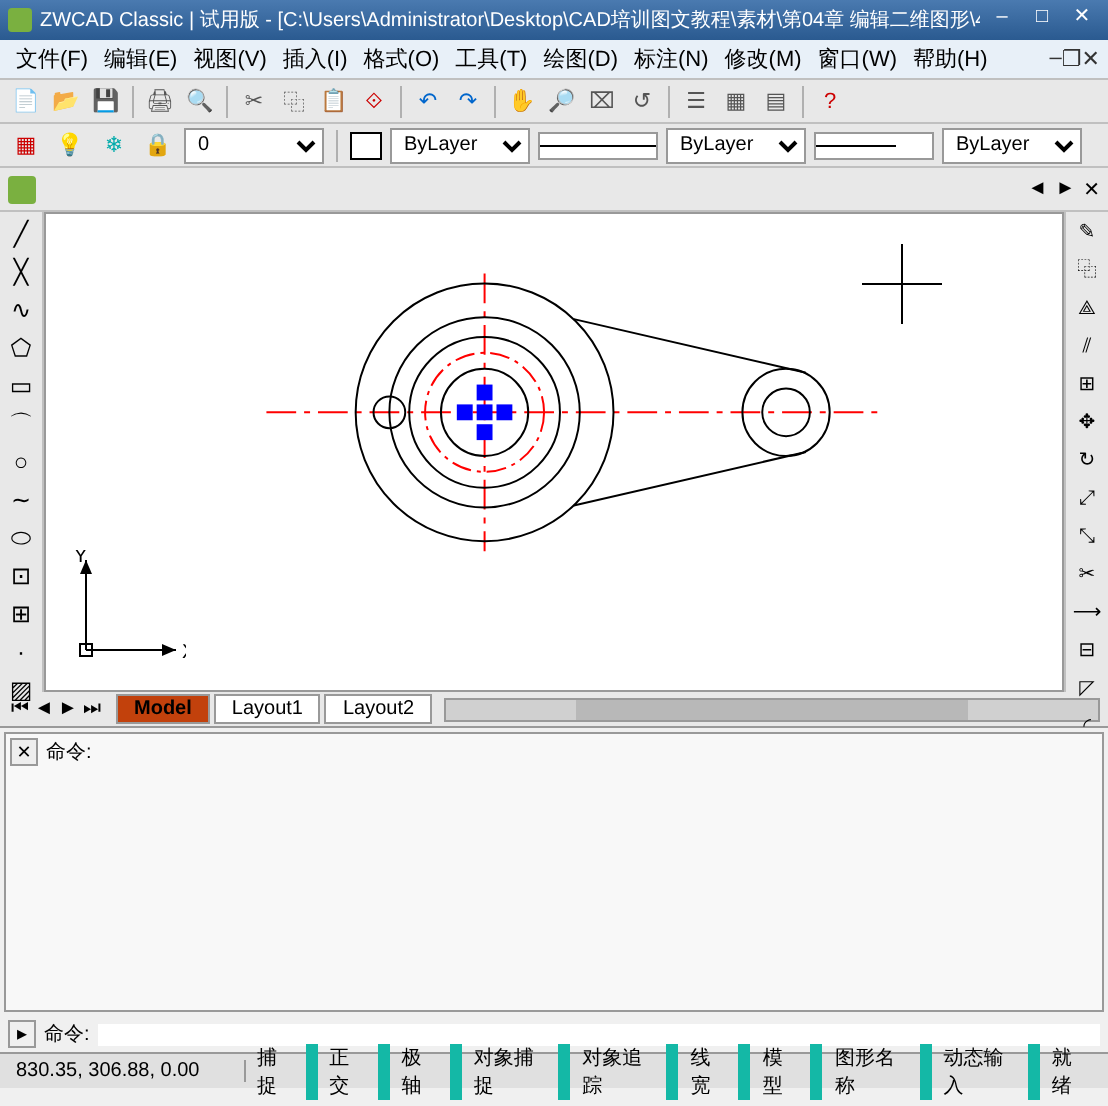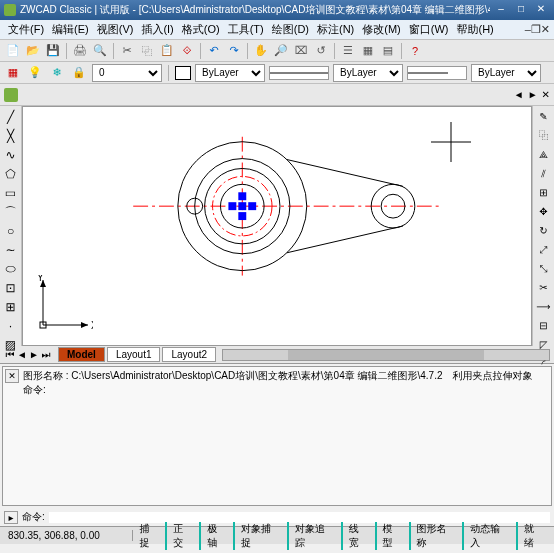--- a/index.html
+++ b/index.html
@@ -35,21 +35,21 @@
 .tabstrip .nav span { width: 12px; text-align: center; cursor: pointer; }
 .tabstrip .tab { padding: 1px 8px; border: 1px solid #999; background: #fff; margin-right: 2px; cursor: pointer; }
 .tabstrip .tab.active { background: #c2410c; font-weight: bold; }
 .cmdpanel { height: 140px; background: #f8f8f8; border: 1px solid #999; margin: 2px; padding: 2px; font-size: 10px; font-family: SimSun, monospace; overflow: hidden; position: relative; }
 .cmdpanel .line { white-space: nowrap; }
 .cmdinput { height: 18px; display: flex; align-items: center; padding: 0 4px; font-size: 10px; }
 .cmdinput .lbl { margin-right: 4px; }
 .cmdinput input { flex: 1; border: none; background: #fff; font-size: 10px; }
 .statusbar { height: 18px; background: #e0e0e0; border-top: 1px solid #999; display: flex; align-items: center; font-size: 10px; padding: 0 4px; gap: 0; }
 .statusbar .coord { width: 130px; border-right: 1px solid #999; padding: 0 4px; }
-.statusbar .st { padding: 0 6px; border-right: 2px solid #14b8a6; cursor: pointer; }
+.statusbar .st { padding: 0 6px; border-right: 6px solid #14b8a6; cursor: pointer; }
 </style>
 </head>
 <body>
 
 <div class="titlebar">
   <div class="tico"></div>
   <div class="ttxt">ZWCAD Classic | 试用版 - [C:\Users\Administrator\Desktop\CAD培训图文教程\素材\第04章 编辑二维图形\4.7.2　利用夹点拉伸对象.dwg]</div>
   <div class="wbtn">–</div>
   <div class="wbtn">□</div>
   <div class="wbtn">✕</div>
@@ -222,21 +222,20 @@
   <div class="tab">Layout1</div>
   <div class="tab">Layout2</div>
   <div style="flex:1;height:12px;background:#d0d0d0;border:1px solid #999;margin:0 4px">
     <div style="width:60%;height:100%;background:#b8b8b8;margin-left:20%"></div>
   </div>
 </div>
 
 <div class="cmdpanel">
   <div style="position:absolute;left:2px;top:2px;width:14px;height:14px;background:#eee;border:1px solid #999;text-align:center;line-height:12px;font-size:9px;cursor:pointer">✕</div>
   <div style="margin-left:18px">
-    <div class="line">图形名称 : C:\Users\Administrator\Desktop\CAD培训\图文教程\素材\第04章 编辑二维图形\4.7.2　利用夹点拉伸对象</div>
     <div class="line">命令:</div>
   </div>
 </div>
 
 <div class="cmdinput">
   <span style="width:14px;text-align:center;border:1px solid #999;margin-right:4px;cursor:pointer">▸</span>
   <span class="lbl">命令:</span>
   <input type="text" style="">
 </div>
 

